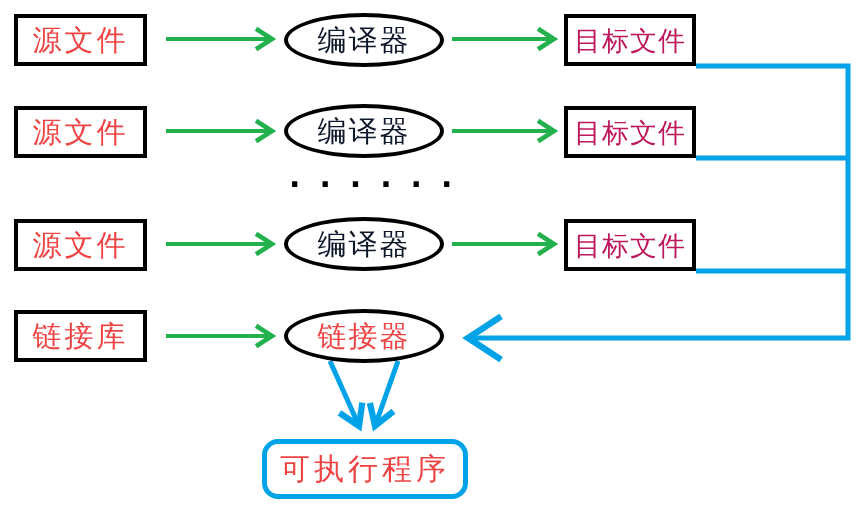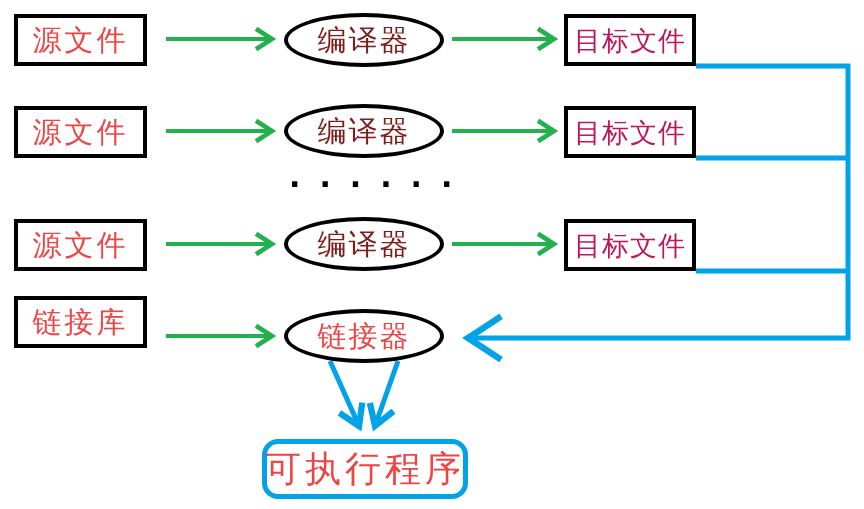--- a/index.html
+++ b/index.html
@@ -37,34 +37,34 @@
     border: 5px solid #00a2e8;
     border-radius: 16px;
     background: #ffffff;
     display: flex;
     align-items: center;
     justify-content: center;
   }
   .lbl { line-height: 1; white-space: nowrap; }
   .txt-cyan   { color: #ef4444; }
   .txt-indigo { color: #be185d; }
-  .txt-black  { color: #7f1d1d; }
+  .txt-black  { color: #0f172a; }
   .fs-left  { font-size: 29px; letter-spacing: 3px; }
   .fs-ell   { font-size: 29px; letter-spacing: 2px; }
   .fs-right { font-size: 27px; letter-spacing: 1px; }
-  .fs-exec  { font-size: 36px; letter-spacing: 4px; }
+  .fs-exec  { font-size: 30px; letter-spacing: 4px; }
   
   .col-left  { left: 14px;  width: 133px; height: 52px; }
   .col-ell   { left: 284px; width: 160px; height: 54px; }
   .col-right { left: 564px; width: 132px; height: 52px; }
   
   .r1-box { top: 14px; }  .r1-ell { top: 13px; }
   .r2-box { top: 106px; } .r2-ell { top: 104px; }
   .r3-box { top: 219px; } .r3-ell { top: 217px; }
-  .r4-box { top: 296px; text-align: right; } .r4-ell { top: 309px; }
+  .r4-box { top: 310px; text-align: right; } .r4-ell { top: 309px; }
   #dots {
     position: absolute;
     left: 289px;
     top: 170px;
     font-size: 30px;
     font-weight: bold;
     letter-spacing: 19px;
     color: #000000;
     font-family: "DejaVu Sans", sans-serif;
     line-height: 1;

